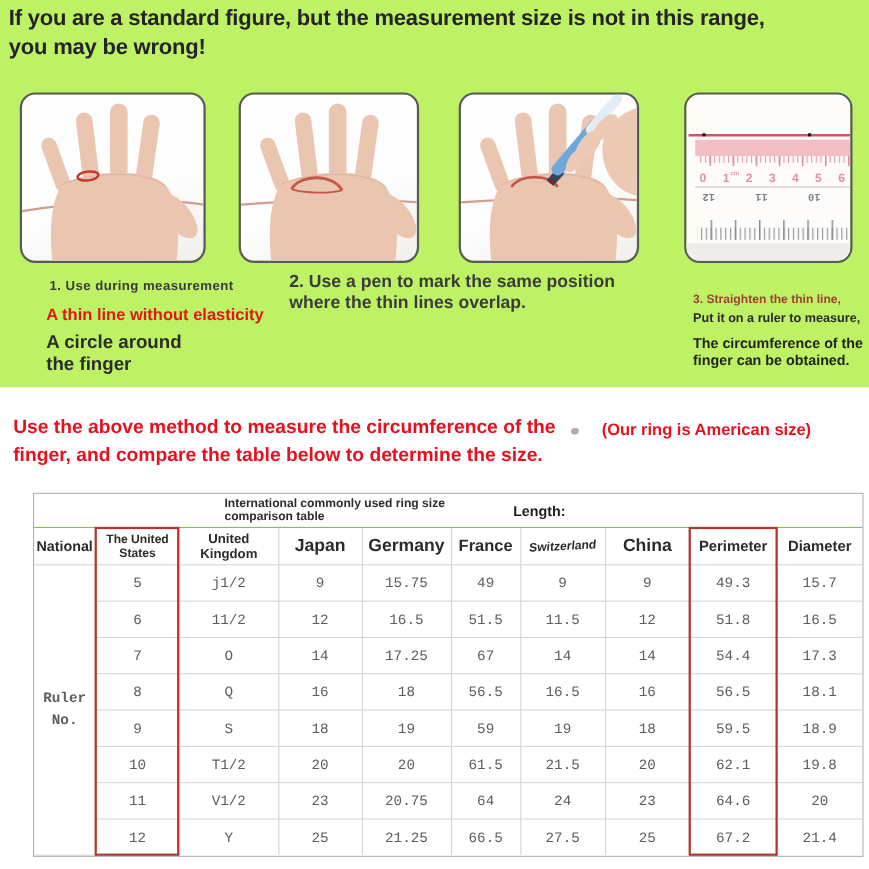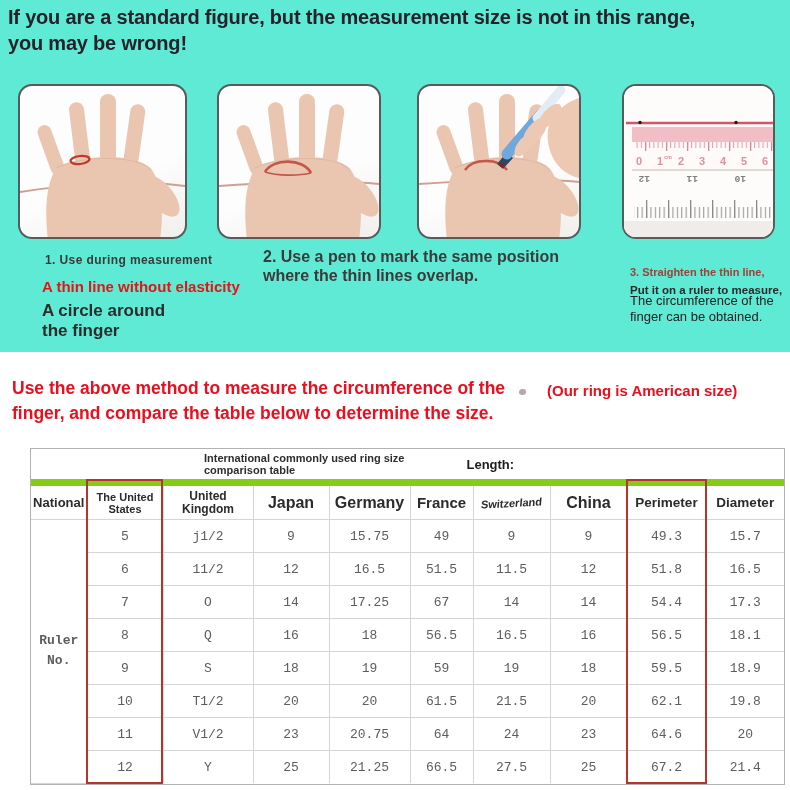--- a/index.html
+++ b/index.html
@@ -4,21 +4,21 @@
 <style>
   html,body{margin:0;padding:0;}
   body{
     width:790px;height:790px;overflow:hidden;position:relative;
     background:#ffffff;
     font-family:"Liberation Sans",sans-serif;
   }
   
   .hero{
     position:absolute;left:0;top:0;width:790px;height:352px;
-    background:#5eead4;
+    background:#bef264;
   }
   .page-header{
     position:absolute;left:8px;top:4px;width:770px;
     font-size:20px;font-weight:bold;line-height:26px;
     color:#272129;letter-spacing:-0.2px;
   }
   .panel{
     position:absolute;top:84px;height:155px;
     background:linear-gradient(160deg,#fdfdfd 60%,#f1efec);
     border:2px solid #5a5a5a;border-radius:14px;
@@ -30,41 +30,41 @@
   #p3{left:417px;width:164px;}
   #p4{left:622px;width:153px;}
   
   .cap{position:absolute;white-space:nowrap;}
   .cap1-title{left:45px;top:253px;font-size:12px;font-weight:bold;color:#3a3a3a;letter-spacing:0.4px;}
   .cap1-red{left:42px;top:278px;font-size:15px;font-weight:bold;color:#e11717;}
   .cap1-bold{left:42px;top:301px;font-size:17px;font-weight:bold;color:#2c2c2c;line-height:20px;}
   .cap2{left:263px;top:247px;font-size:16px;font-weight:bold;color:#3b3b3b;line-height:19px;}
   .cap3-red{left:630px;top:252px;font-size:11px;font-weight:bold;color:#a04038;margin-top:14px;}
   .cap3-mid{left:630px;top:284px;font-size:11.5px;font-weight:bold;color:#2a2a2a;}
-  .cap3-bold{left:630px;top:293px;font-size:13px;font-weight:normal;color:#222222;line-height:16px;}
+  .cap3-bold{left:630px;top:304px;font-size:13px;font-weight:bold;color:#222222;line-height:16px;}
   
   .instr-left{
     position:absolute;left:12px;top:376px;
     font-size:17.5px;font-weight:bold;color:#ea0f1e;line-height:25px;
   }
   .instr-right{
     position:absolute;left:547px;top:382px;
     font-size:15px;font-weight:bold;color:#ea0f1e;
   }
   .cursor-dot{
     position:absolute;left:519px;top:389px;width:7px;height:6px;
     background:#b9a6ae;border-radius:60% 40% 50% 50%;
   }
   
   .table-wrap{
     position:absolute;left:30px;top:448px;width:755px;
     border:1px solid #b3b1b1;background:#fff;box-sizing:border-box;
   }
   .t-title{
-    height:30px;border-bottom:7px solid #84cc16;
+    height:30px;border-bottom:1px solid #84cc16;
     display:flex;align-items:center;
   }
   .t-title .t-name{
     margin-left:173px;font-size:11px;font-weight:bold;color:#2d2d2d;line-height:12.5px;
   }
   .t-title .t-length{
     margin-left:62px;font-size:13px;font-weight:bold;color:#1d1d1d;
   }
   table.sizes{
     border-collapse:collapse;table-layout:fixed;width:753px;

